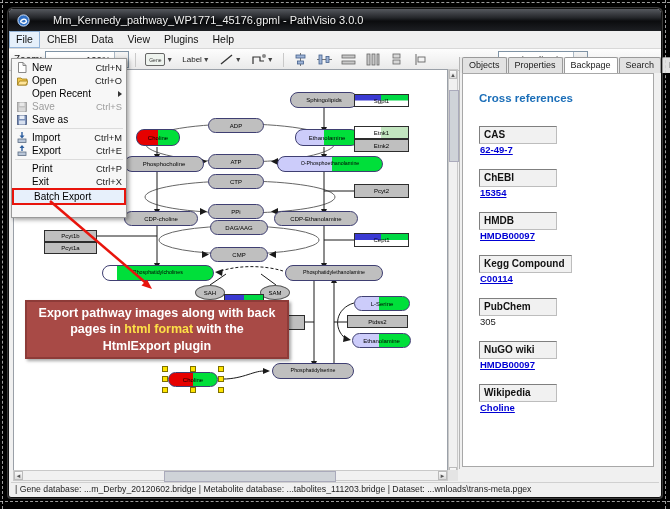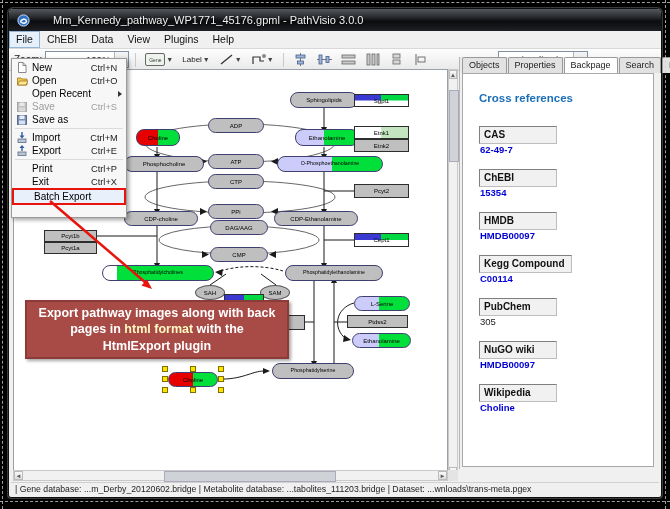--- a/index.html
+++ b/index.html
@@ -61,21 +61,21 @@
     background-size:100% 50%;background-repeat:no-repeat;background-color:#fff;}
   .gene-half-green{background:linear-gradient(90deg,#ffffff 50%,#c3e6c0 50%);}
 
   .sel-wrap{position:absolute;z-index:3;}
   .handle{position:absolute;width:6px;height:6px;background:#ffe400;border:1px solid #7d7000;
     box-sizing:border-box;z-index:4;}
 
   .callout{position:absolute;left:11px;top:230px;width:260px;height:52px;z-index:6;
     background:#a84a46;border:2px solid #8d3b38;box-shadow:2px 2px 3px rgba(0,0,0,.35);
     color:#fff;font-weight:bold;font-size:12.5px;line-height:1.3;text-align:center;padding-top:3px;}
-  .callout .hl{color:#fef9c3;}
+  .callout .hl{color:#fde047;}
 
   
   .vscroll{position:absolute;left:439px;top:60px;width:10px;height:408px;background:#f1f1f1;
     border:1px solid #c9c9c9;box-sizing:border-box;z-index:5;}
   .hscroll{position:absolute;left:4px;top:461px;width:435px;height:11px;background:#f1f1f1;
     border:1px solid #c9c9c9;box-sizing:border-box;z-index:5;display:flex;align-items:center;}
   .sb-btn{font-size:6px;color:#555;width:9px;height:9px;display:flex;align-items:center;justify-content:center;
     background:linear-gradient(#fafafa,#dcdcdc);border:1px solid #bbb;box-sizing:border-box;}
   .vscroll .sb-btn{width:100%;}
   .v-thumb{position:absolute;left:0;top:20px;width:100%;height:70px;background:#cfd3d8;border:1px solid #aab;}
@@ -89,35 +89,35 @@
   .tab{padding:2px 6px 0 6px;border:1px solid #9a9a9a;border-bottom:none;background:#e2e2e2;
     border-radius:2px 2px 0 0;margin-right:1px;white-space:nowrap;}
   .tab.active{background:#fff;position:relative;top:0;font-weight:normal;}
   .bp-content{position:absolute;left:2px;right:2px;top:16px;bottom:2px;background:#fff;
     border:1px solid #a8a8a8;padding:10px 10px 0 16px;overflow:hidden;box-sizing:border-box;}
   .bp-title{font-size:11.5px;font-weight:bold;color:#1b6eb8;margin:8px 0 20px 0;}
   .ref-box{display:inline-block;min-width:66px;padding:2px 6px 3px 4px;background:#f1f1f1;
     border:1px solid;border-color:#7f7f7f #bdbdbd #bdbdbd #7f7f7f;font-size:10px;font-weight:bold;
     color:#111;margin-bottom:0;white-space:nowrap;}
   .ref-id{display:block;font-size:9.5px;font-weight:bold;color:#0000d4;
-    margin:0 0 12px 1px;cursor:pointer;}
+    text-decoration:underline;margin:0 0 12px 1px;cursor:pointer;}
   .ref-id.plain{color:#222;font-weight:normal;text-decoration:none;cursor:default;}
 
   
   .statusbar{position:absolute;left:2px;right:2px;top:473px;height:13px;background:#f0f0f0;
     border-top:1px solid #d0d0d0;font-size:8.7px;color:#222;padding:1px 4px;white-space:nowrap;
     overflow:hidden;box-sizing:border-box;}
 
   
   .file-menu{position:absolute;left:2px;top:49px;width:114px;background:#f7f7f7;
     border:1px solid #9a9a9a;box-shadow:2px 2px 4px rgba(0,0,0,.35);z-index:20;font-size:10px;padding:2px 0;}
   .fm-item{height:13px;display:flex;align-items:center;padding-right:4px;}
   .fm-ico{width:20px;display:flex;align-items:center;justify-content:center;flex:none;}
   .fm-label{flex:1;white-space:nowrap;}
-  .fm-short{width:36px;text-align:center;font-size:9.3px;color:#222;flex:none;}
+  .fm-short{width:36px;text-align:right;font-size:9.3px;color:#222;flex:none;}
   .fm-item.disabled .fm-label,.fm-item.disabled .fm-short{color:#9d9d9d;}
   .fm-sep{height:1px;background:#dcdcdc;margin:2px 3px;}
   .fm-item.annotated{background:#e7f0fb;box-shadow:0 0 0 2px #e8140c;position:relative;z-index:21;margin:2px 2px 12px 2px;}
   .subarrow{width:0;height:0;border-top:3px solid transparent;border-bottom:3px solid transparent;
     border-left:4px solid #333;margin-left:auto;}
 
   
   .overlay{position:absolute;left:0;top:0;z-index:60;pointer-events:none;}
 </style>
 </head>

